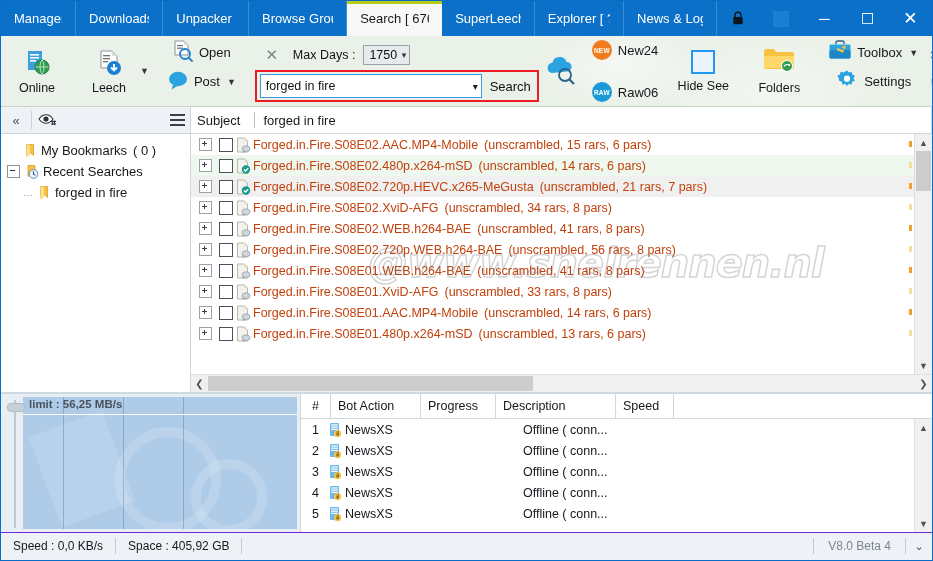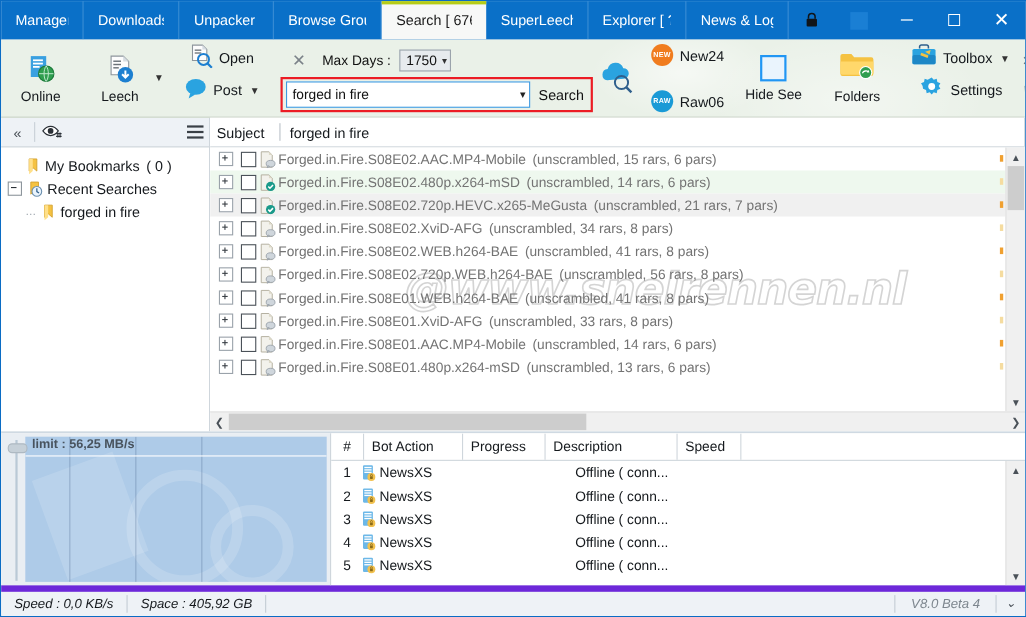--- a/index.html
+++ b/index.html
@@ -313,21 +313,21 @@
     -webkit-text-stroke: 1.5px rgba(120,120,120,.32);
     pointer-events: none;
     white-space: nowrap;
     z-index: 4;
     letter-spacing: -1px;
   }
   .row {
     height: 21px;
     display: flex; align-items: center;
     font-size: 12.5px;
-    color: #737373;
+    color: #c2410c;
     white-space: nowrap;
     position: relative;
     cursor: default;
     box-sizing: border-box;
   }
   .row.green { background: #eef8ee; }
   .row.grey  { background: #f0f0f0; }
   .row.white { background: #ffffff; }
   .row .rexp {
     width: 11px; height: 11px; border: 1px solid #9aa2aa; background: #fff;
@@ -490,26 +490,25 @@
   }
   .srv-row .c-num { width: 24px; text-align: right; padding-right: 6px; box-sizing: border-box;}
   .srv-row .c-ico { width: 20px; display:flex; justify-content:center; }
   .srv-row .c-name { width: 178px; }
   .srv-row .c-bot { width: 90px; }
 
   
   .statusbar {
     height: 27px;
     background: #eef2f6;
-    border-top: 6px solid #6d28d9;
+    border-top: 1px solid #6d28d9;
     display: flex; align-items: center;
     font-size: 12px;
     color: #15191d;
     box-sizing: border-box;
-    font-style: italic;
   }
   .statusbar .sb-cell { padding: 0 12px; white-space: nowrap;}
   .statusbar .sb-div { width: 1px; height: 16px; background: #c3ccd4;}
   .statusbar .sb-fill { flex: 1; }
   .statusbar .sb-ver { padding: 0 14px; color: #7d868e;}
   .statusbar .sb-chev { width: 26px; text-align: center; color: #4a5158; font-size: 11px; cursor: default;}
 
   .icon-svg { display: block; }
 </style>
 </head>

